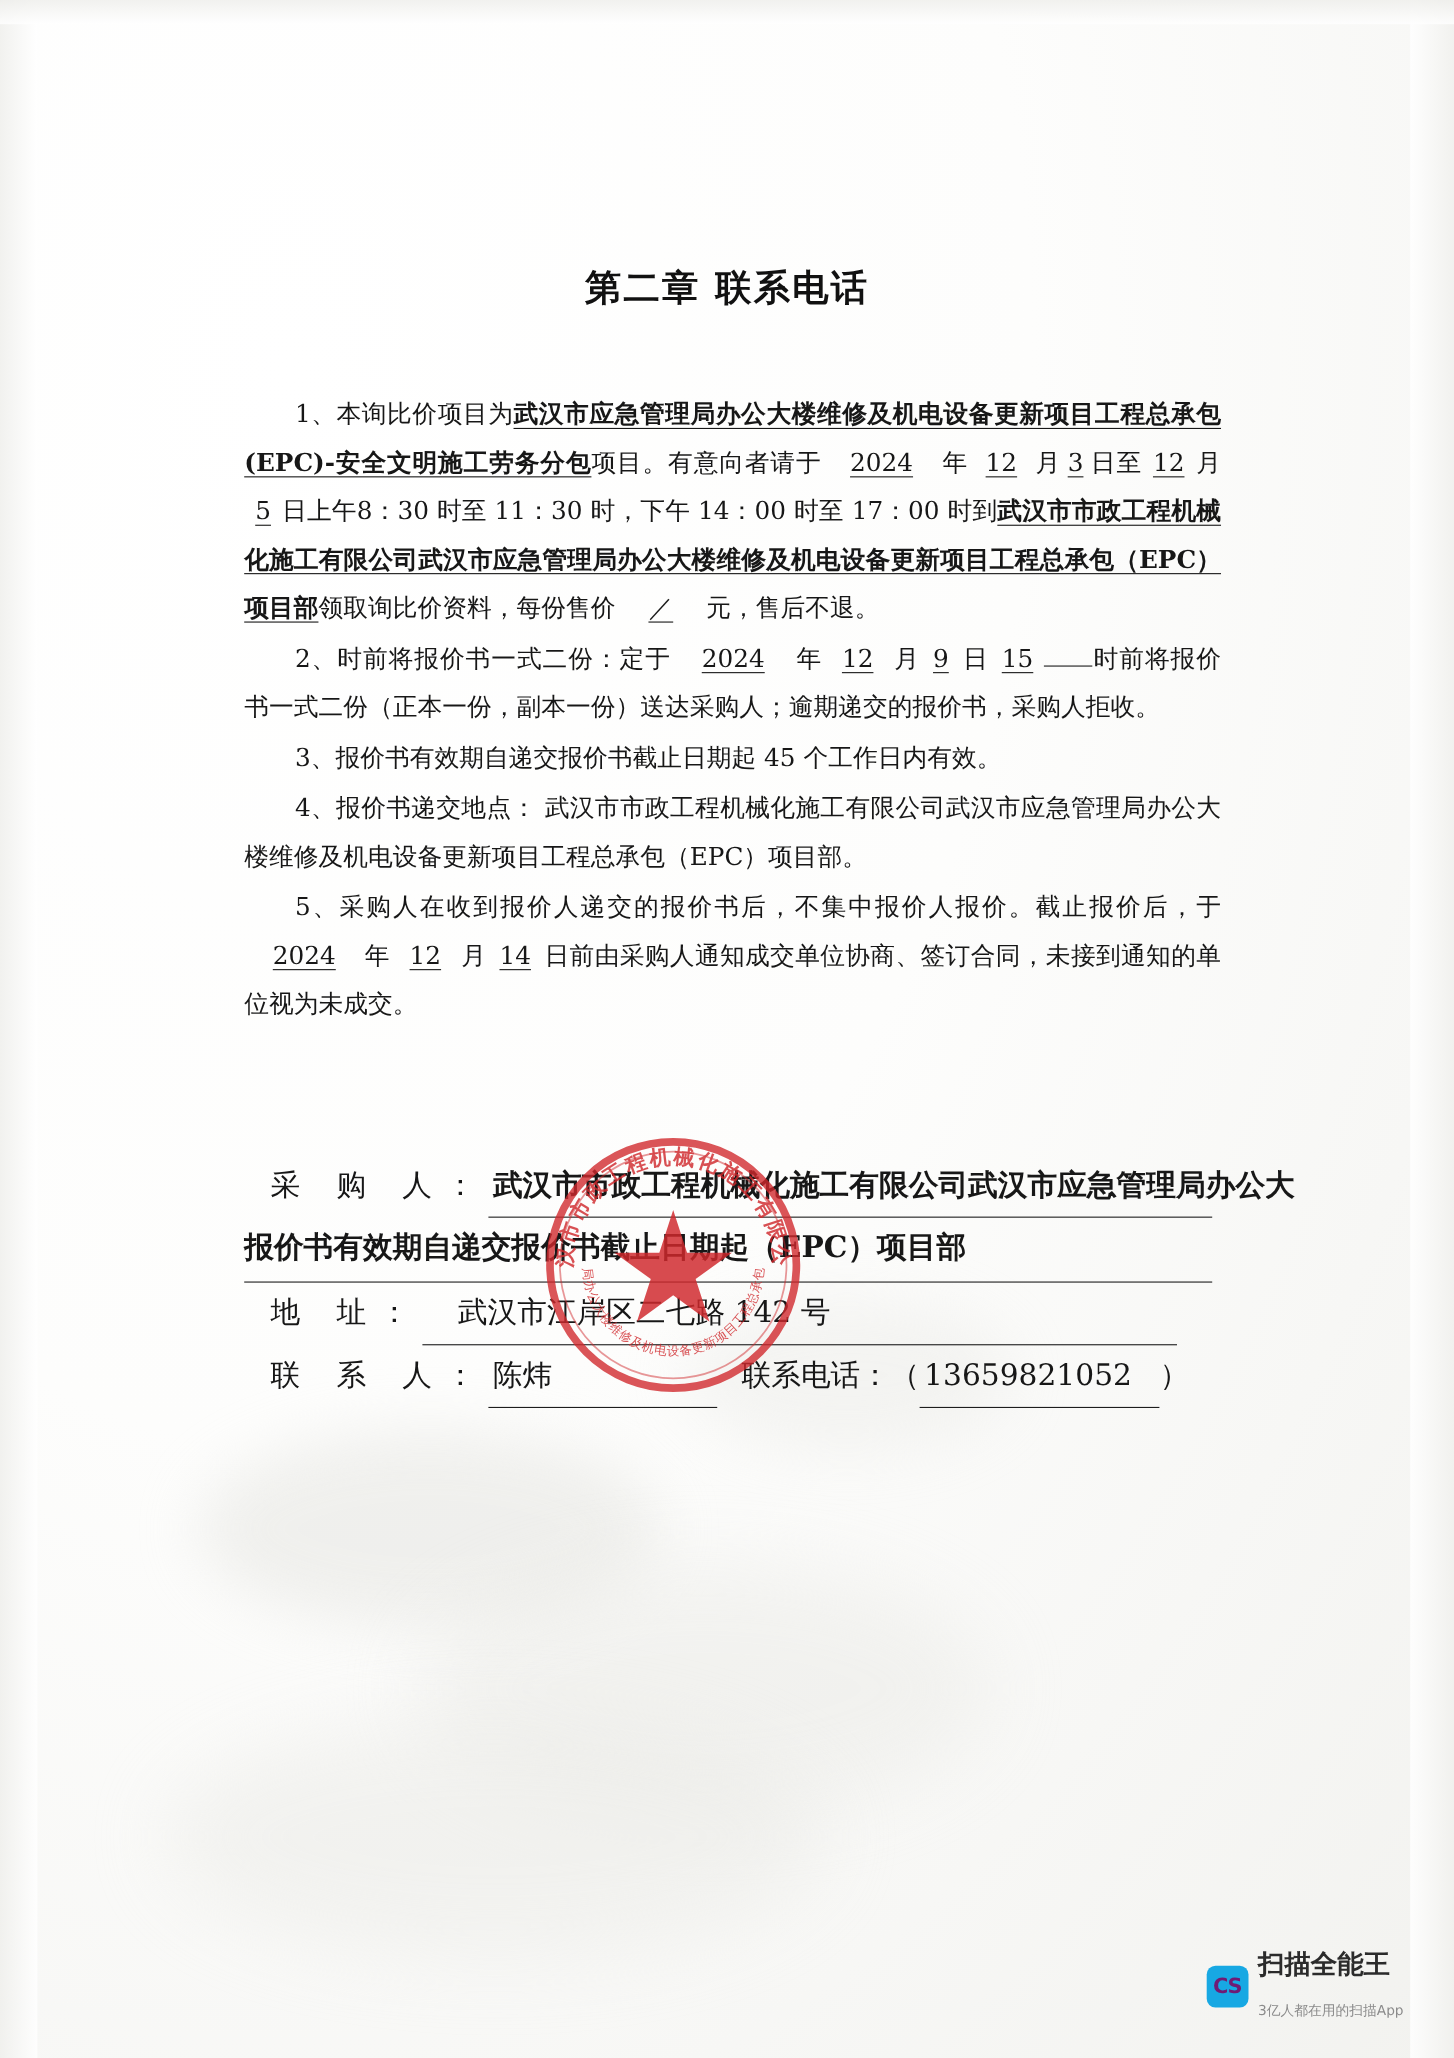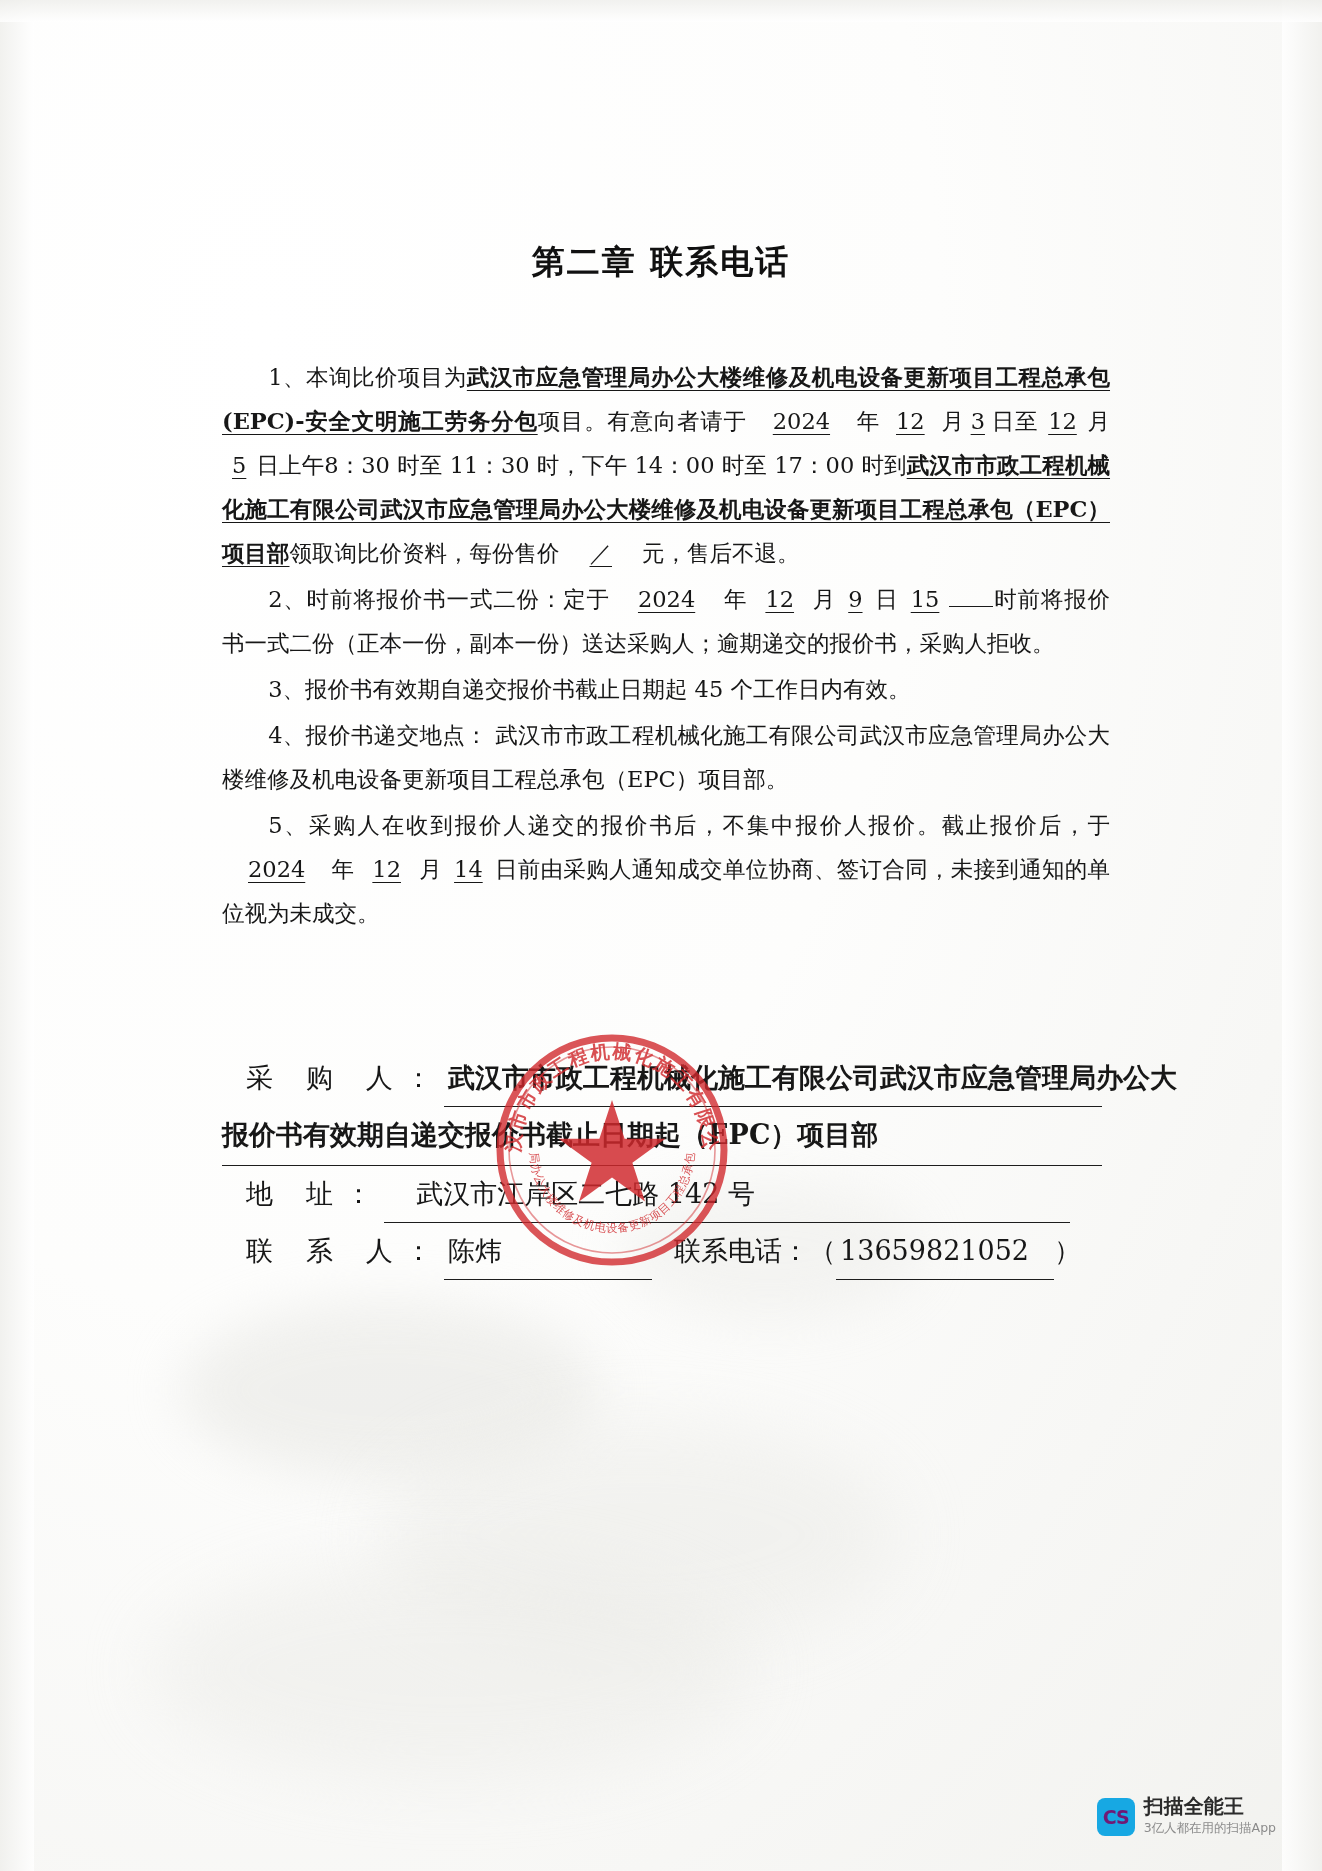--- a/index.html
+++ b/index.html
@@ -136,31 +136,31 @@
     background: #17a8e3;
     border-radius: 8px;
     color: #701a75;
     font-family: "DejaVu Sans", "Liberation Sans", sans-serif;
     font-weight: bold;
     font-size: 19px;
     display: flex; align-items: center; justify-content: center;
     letter-spacing: -1px;
   }
   .cs-text-main {
-    font-family: Liberation Serif, serif;
+    font-family: Liberation Mono, monospace;
     font-weight: bold;
-    font-size: 20px;
+    font-size: 24px;
     color: #2b2b2b;
     line-height: 1.05;
   }
   .cs-text-sub {
     font-family: "DejaVu Sans", "Liberation Sans", sans-serif;
     font-size: 12.5px;
     color: #8b8b8b;
-    margin-top: 3px;
+    margin-top: 19px;
   }
 </style>
 </head>
 <body>
 
 <div class="page"></div>
 <div class="paper-edge-l"></div>
 <div class="paper-edge-r"></div>
 <div class="paper-edge-t"></div>
 

